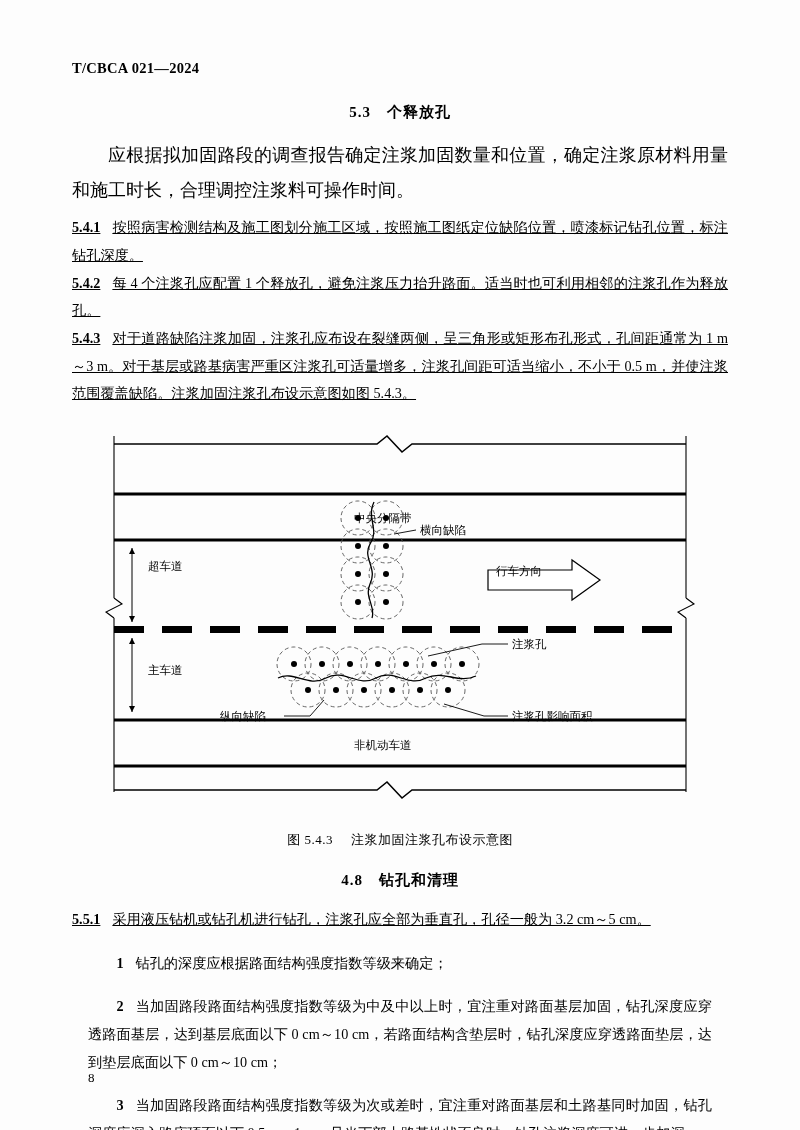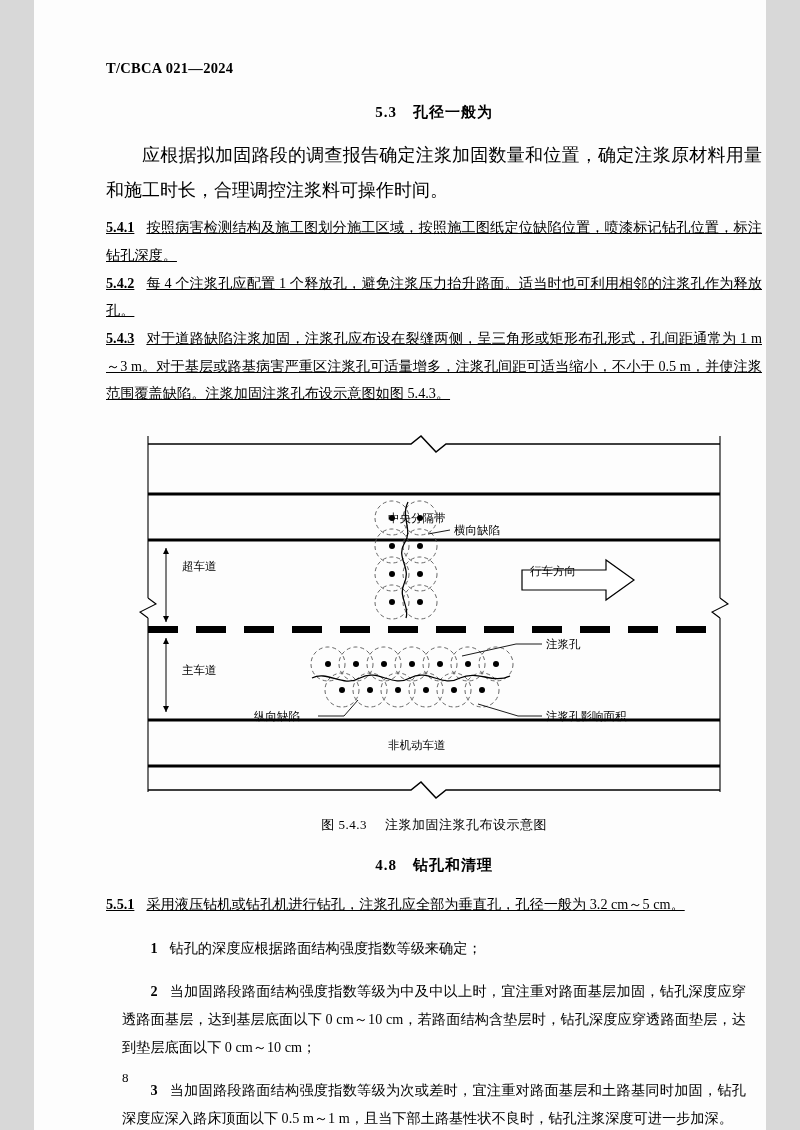--- a/index.html
+++ b/index.html
@@ -2,21 +2,21 @@
 <html><head>
 <meta charset="utf-8">
 <style>
   html, body {
     margin: 0;
     padding: 0;
     background: #d8d8d8;
   }
   .page {
     position: relative;
-    width: 732px;
+    width: 800px;
     height: 1130px;
     background: #fdfdfd;
     margin: 0 auto;
     font-family: "Liberation Serif", "DejaVu Serif", serif;
     color: #000;
     overflow: hidden;
   }
   .inner {
     position: absolute;
     left: 72px;
@@ -64,21 +64,21 @@
     line-height: 1.95;
     margin: 16px;
     text-indent: 2em;
     text-align: justify;
     text-justify: inter-ideograph;
   }
   .sub .snum { font-weight: bold; margin-right: 12px; }
   .figcap {
     text-align: center;
     font-size: 13px;
-    margin-top: 8px;
+    margin-top: 23px;
     letter-spacing: 0.5px;
   }
   .figcap .gap { display: inline-block; width: 18px; }
   .pagenum {
     position: absolute;
     left: 88px;
     bottom: 44px;
     font-size: 13px;
     font-family: "Liberation Serif", serif;
   }
@@ -97,21 +97,21 @@
 </style>
 </head>
 <body>
 
 <div class="page">
   <div class="inner">
 
     <div class="header">T/CBCA 021—2024</div>
 
     <div class="sec-title">
-      <span class="num">5.3</span><span>孔径一般为</span>
+      <span class="num">5.3</span><span>个释放孔</span>
     </div>
 
     <p class="body indent">应根据拟加固路段的调查报告确定注浆加固数量和位置，确定注浆原材料用量和施工时长，合理调控注浆料可操作时间。</p>
 
 
     <p class="clause">
       <span class="cnum">5.4.1</span><span>按照病害检测结构及施工图划分施工区域，按照施工图纸定位缺陷位置，喷漆标记钻孔位置，标注钻孔深度。</span>
     </p>
     <p class="clause">
       <span class="cnum">5.4.2</span><span>每 4 个注浆孔应配置 1 个释放孔，避免注浆压力抬升路面。适当时也可利用相邻的注浆孔作为释放孔。</span>

